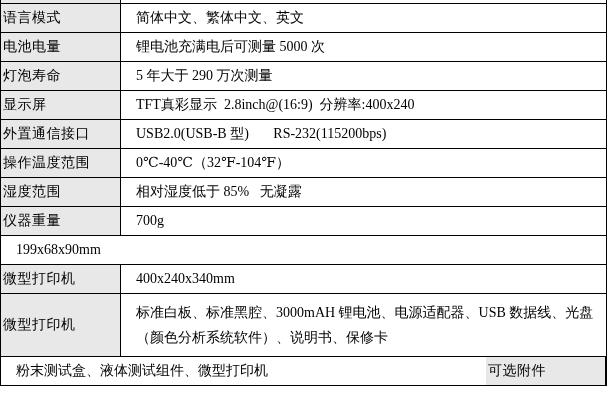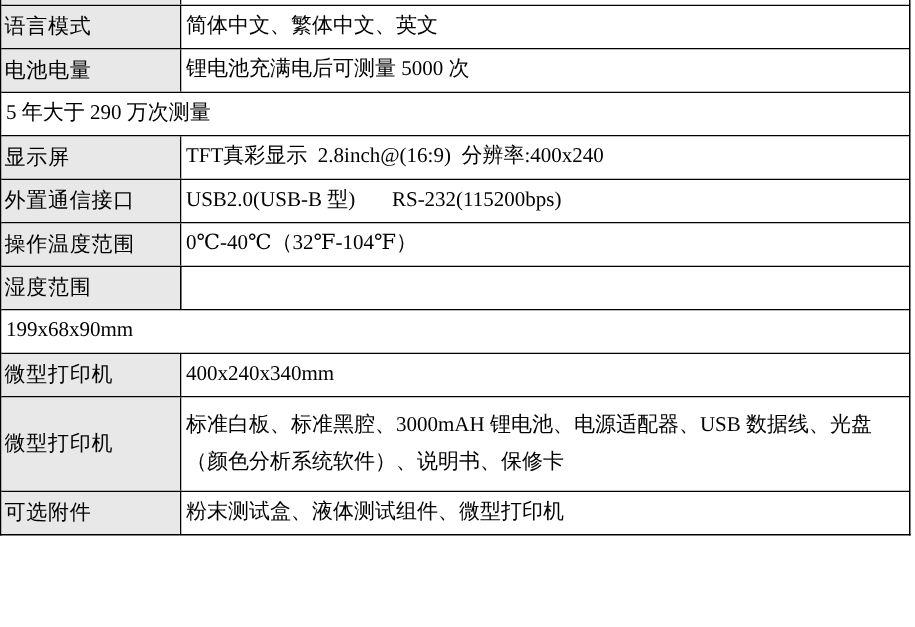--- a/index.html
+++ b/index.html
@@ -44,21 +44,21 @@
     width: 120px;
     flex: 0 0 120px;
     background: #e8e8e8;
     border-right: 1px solid #000;
     padding-left: 2px;
     letter-spacing: 0.5px;
   }
   .cell.value {
     flex: 1;
     background: #ffffff;
-    padding-left: 3px;
+    padding-left: 15px;
     padding-right: 4px;
     white-space: pre-wrap;
     line-height: 1.8;
   }
 </style>
 </head>
 <body>
 
 <div class="screen">
   <div class="spec-table">
@@ -71,47 +71,53 @@
     <div id="rows-host">
         <div class="row">
           <div class="cell label">语言模式</div>
           <div class="cell value">简体中文、繁体中文、英文</div>
         </div>
         <div class="row">
           <div class="cell label">电池电量</div>
           <div class="cell value">锂电池充满电后可测量 5000 次</div>
         </div>
         <div class="row">
+          <div class="cell label">灯泡寿命</div>
           <div class="cell value">5 年大于 290 万次测量</div>
         </div>
         <div class="row">
           <div class="cell label">显示屏</div>
           <div class="cell value">TFT真彩显示  2.8inch@(16:9)  分辨率:400x240</div>
         </div>
         <div class="row">
           <div class="cell label">外置通信接口</div>
           <div class="cell value">USB2.0(USB-B 型)       RS-232(115200bps)</div>
         </div>
         <div class="row">
           <div class="cell label">操作温度范围</div>
           <div class="cell value">0℃-40℃（32℉-104℉）</div>
         </div>
         <div class="row">
           <div class="cell label">湿度范围</div>
+          <div class="cell value">相对湿度低于 85%   无凝露</div>
+        </div>
+        <div class="row">
+          <div class="cell label">仪器重量</div>
+          <div class="cell value">700g</div>
         </div>
         <div class="row">
           <div class="cell value">199x68x90mm</div>
         </div>
         <div class="row">
           <div class="cell label">微型打印机</div>
           <div class="cell value">400x240x340mm</div>
         </div>
         <div class="row tall">
           <div class="cell label">微型打印机</div>
           <div class="cell value">标准白板、标准黑腔、3000mAH 锂电池、电源适配器、USB 数据线、光盘（颜色分析系统软件）、说明书、保修卡</div>
         </div>
         <div class="row">
+          <div class="cell value">粉末测试盒、液体测试组件、微型打印机</div>
           <div class="cell label">可选附件</div>
-          <div class="cell value">粉末测试盒、液体测试组件、微型打印机</div>
         </div>
       </div>
   </div>
 </div>
 
 </body></html>

